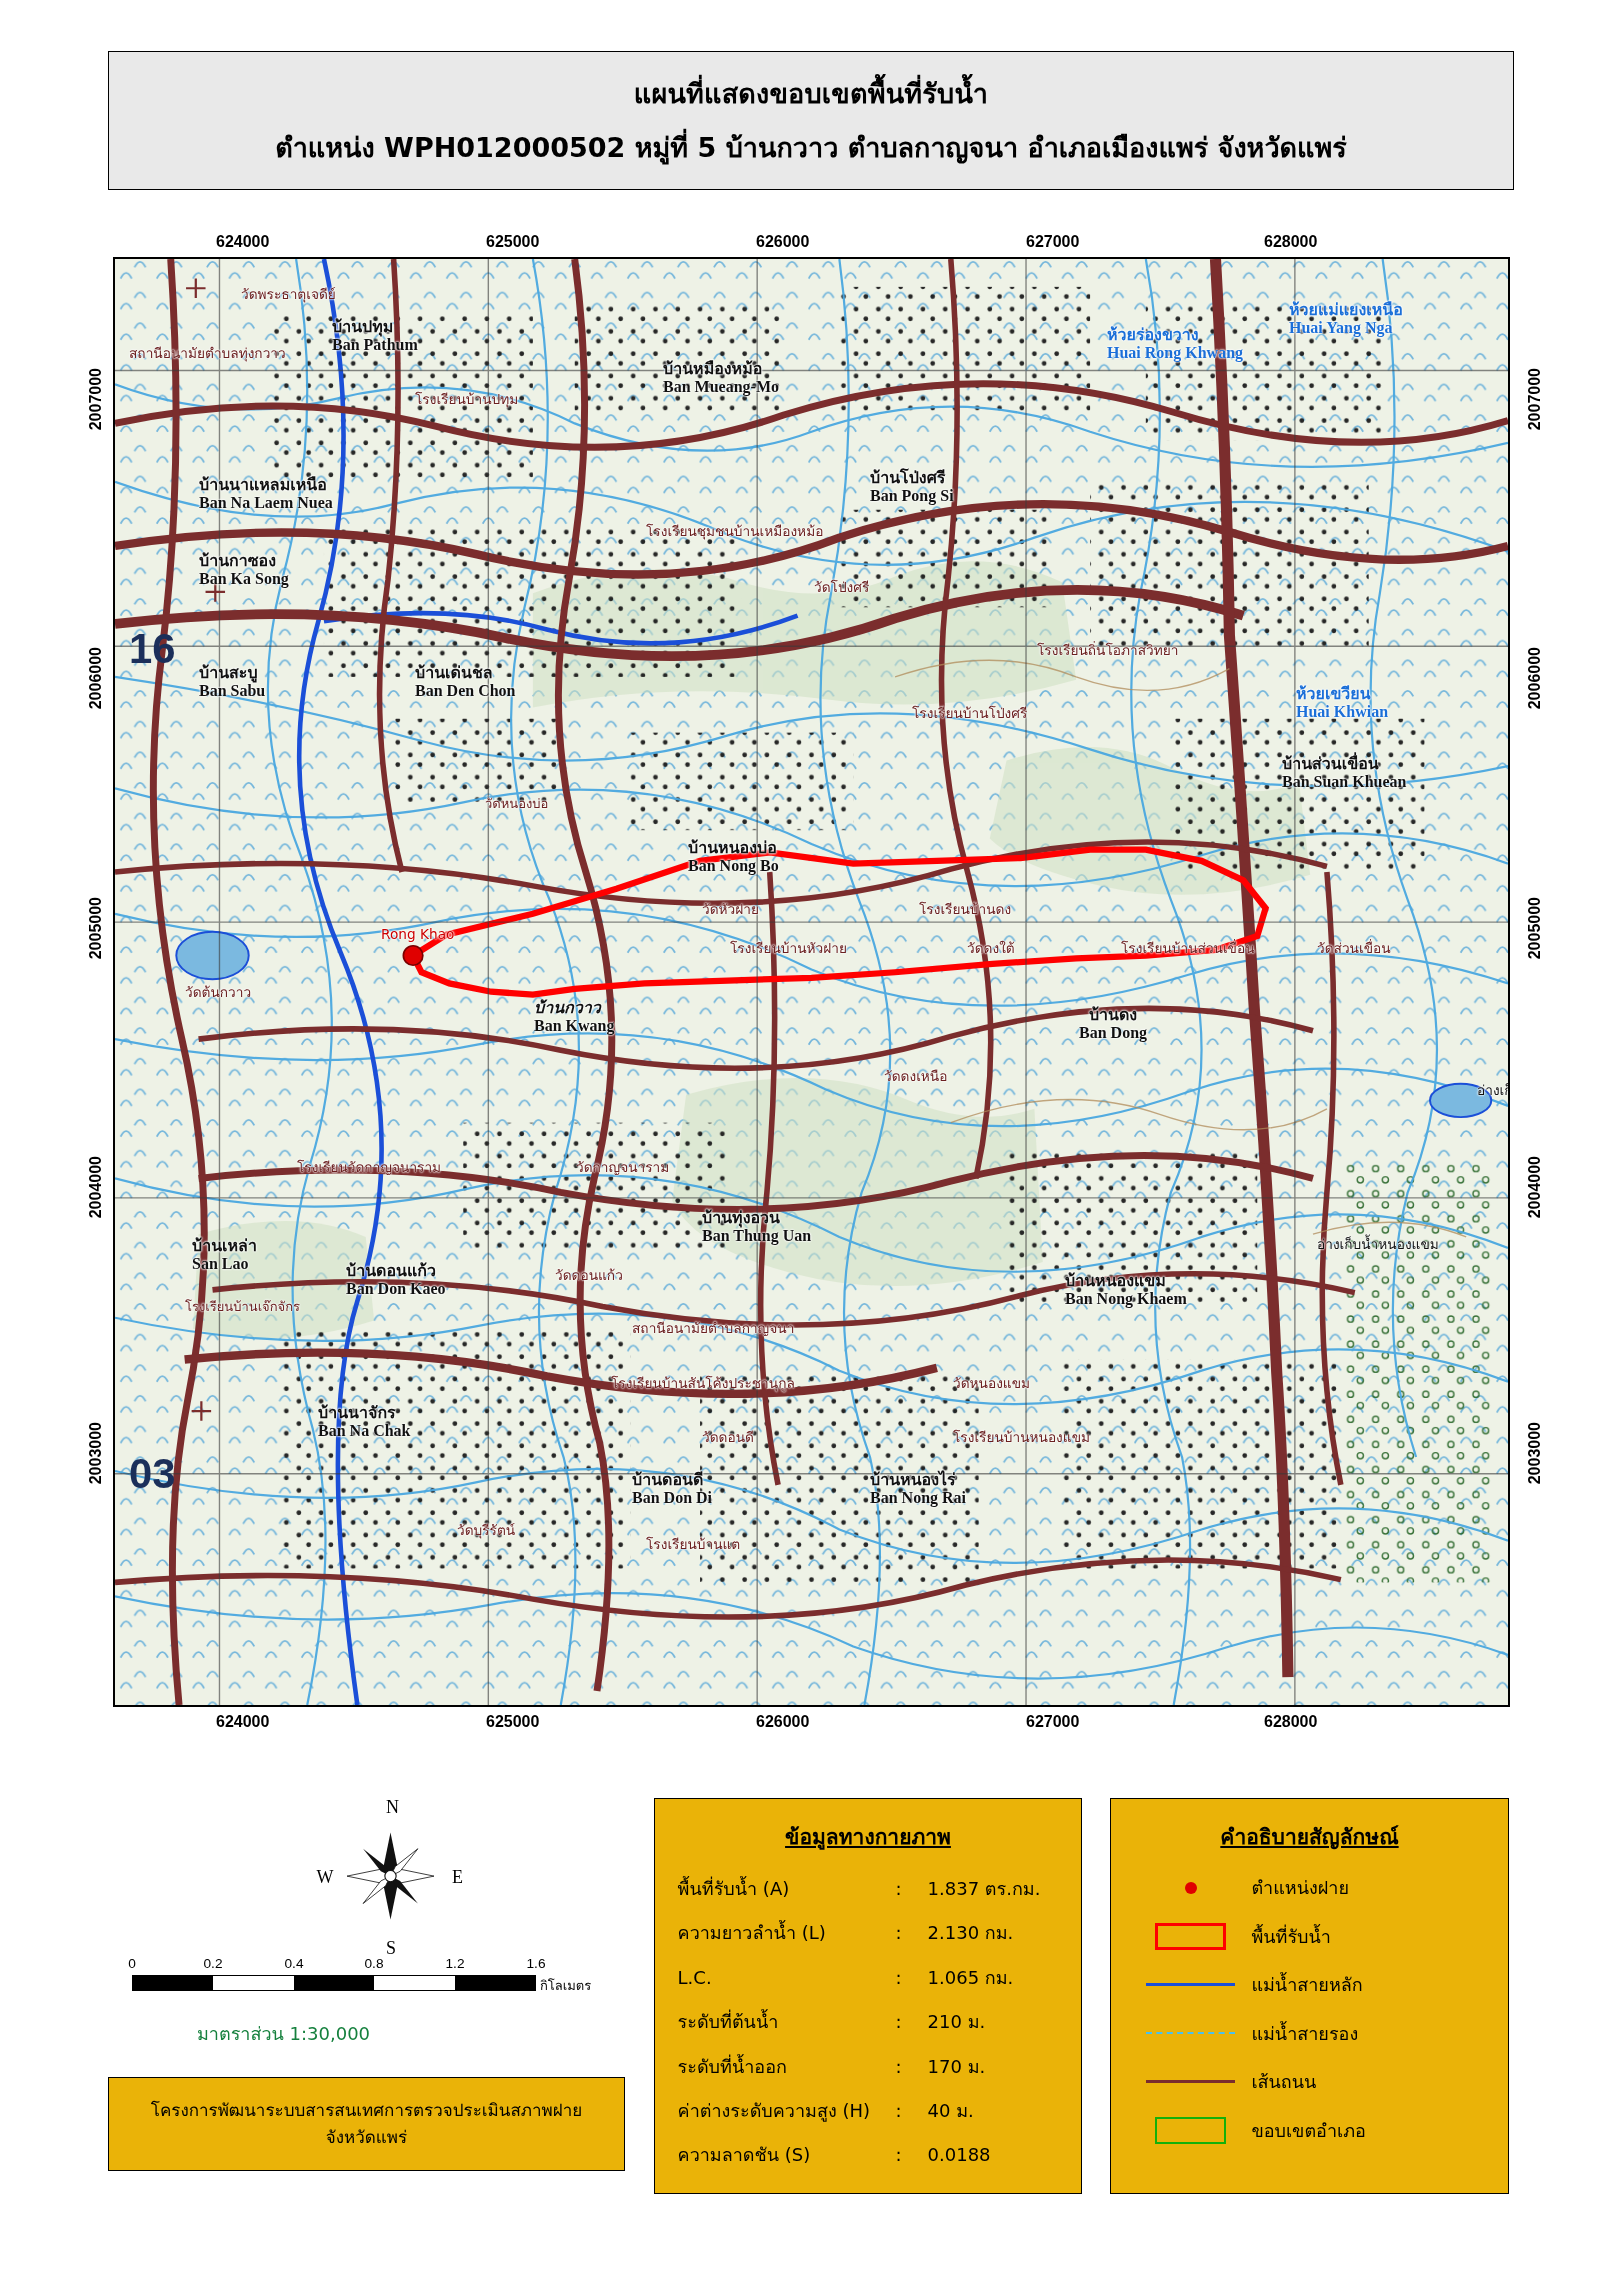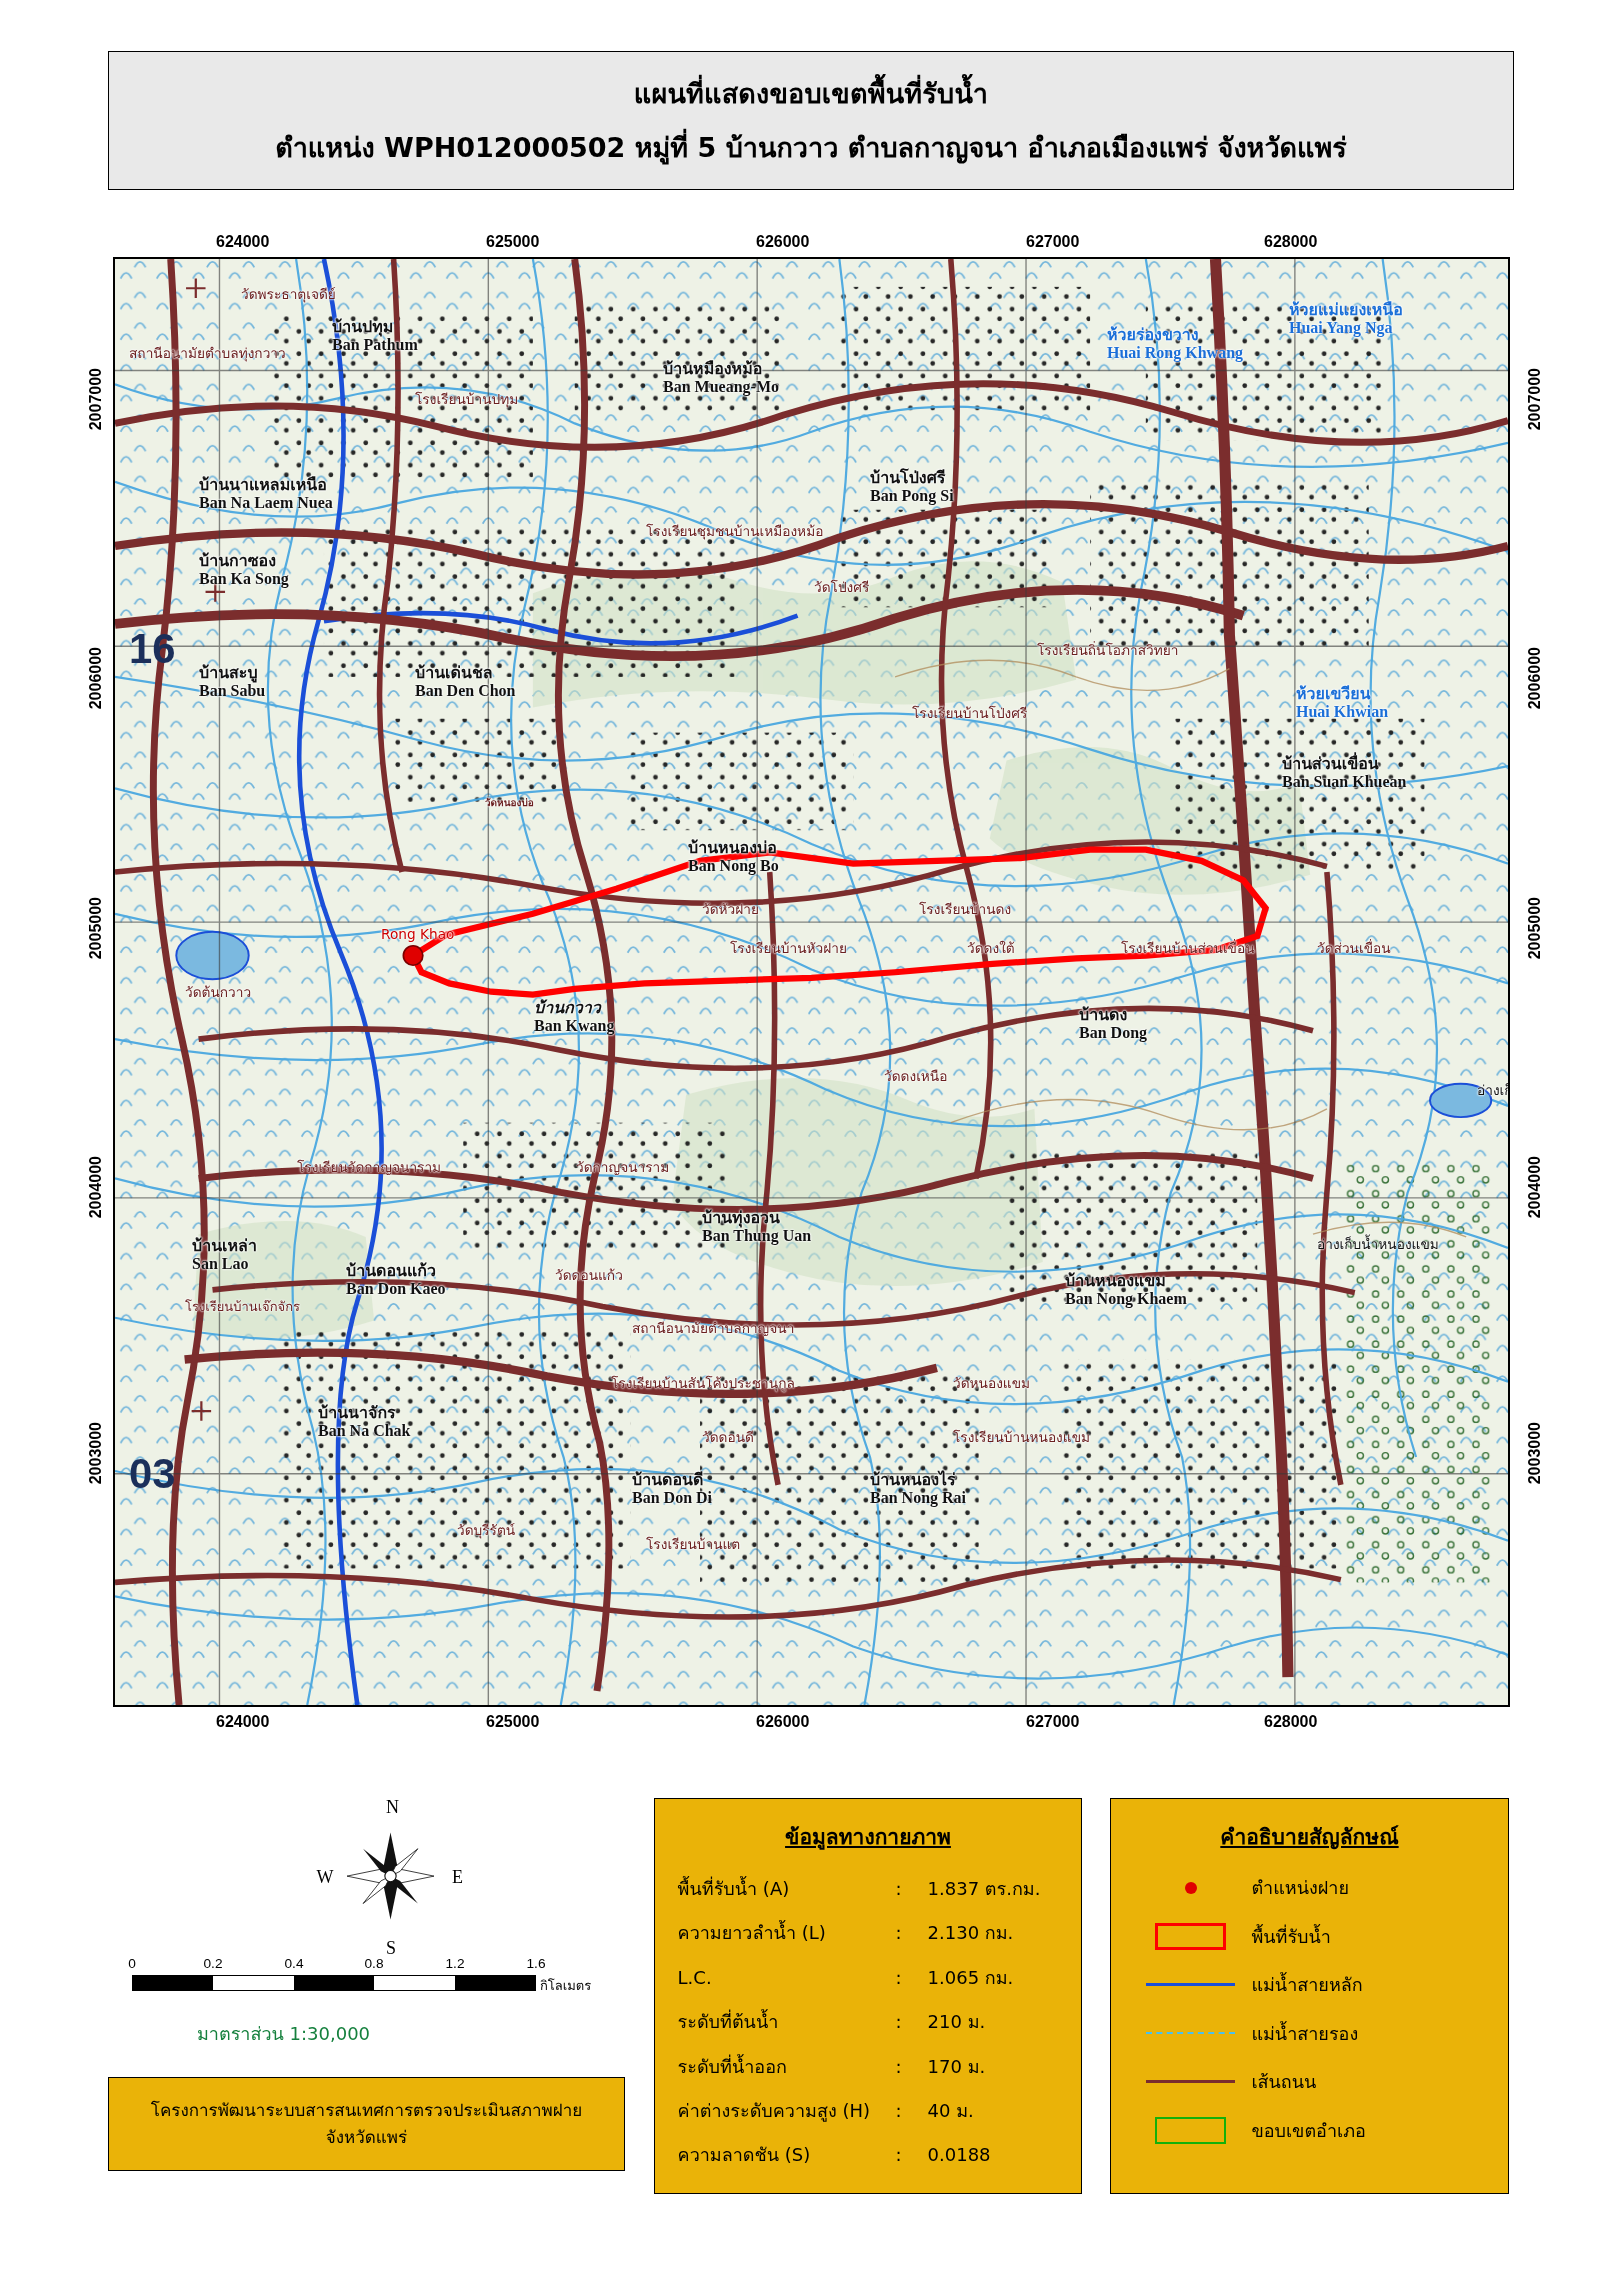--- a/index.html
+++ b/index.html
@@ -486,21 +486,21 @@
           <div style="font-size: 16px; font-weight: bold; font-family: &quot;Liberation Serif&quot;, serif;">Huai Khwian</div>
         </div>
         <div style="position: absolute; left: 797px; top: 447px; white-space: nowrap; line-height: 1.12; color: rgb(107, 32, 32); text-shadow: rgb(255, 255, 255) 0px 0px 2.4px, rgb(255, 255, 255) 0px 0px 2.4px, rgb(255, 255, 255) 0px 0px 1.6px; font-family: &quot;DejaVu Sans&quot;, sans-serif;">
           <div style="font-size: 13.7px; font-weight: normal;">โรงเรียนบ้านโป่งศรี</div>
         </div>
         <div style="position: absolute; left: 1167px; top: 496px; white-space: nowrap; line-height: 1.12; color: rgb(17, 17, 17); text-shadow: rgb(255, 255, 255) 0px 0px 2.4px, rgb(255, 255, 255) 0px 0px 2.4px, rgb(255, 255, 255) 0px 0px 1.6px; font-family: &quot;DejaVu Sans&quot;, sans-serif;">
           <div style="font-size: 16px; font-weight: bold;">บ้านส่วนเขื่อน</div>
           <div style="font-size: 16px; font-weight: bold; font-family: &quot;Liberation Serif&quot;, serif;">Ban Suan Khuean</div>
         </div>
         <div style="position: absolute; left: 370px; top: 538px; white-space: nowrap; line-height: 1.12; color: rgb(107, 32, 32); text-shadow: rgb(255, 255, 255) 0px 0px 2.4px, rgb(255, 255, 255) 0px 0px 2.4px, rgb(255, 255, 255) 0px 0px 1.6px; font-family: &quot;DejaVu Sans&quot;, sans-serif;">
-          <div style="font-size: 10px; font-weight: bold;">วัดหนองบ่อ</div>
+          <div style="font-size: 13px; font-weight: normal;">วัดหนองบ่อ</div>
         </div>
         <div style="position: absolute; left: 573px; top: 580px; white-space: nowrap; line-height: 1.12; color: rgb(17, 17, 17); text-shadow: rgb(255, 255, 255) 0px 0px 2.4px, rgb(255, 255, 255) 0px 0px 2.4px, rgb(255, 255, 255) 0px 0px 1.6px; font-family: &quot;DejaVu Sans&quot;, sans-serif;">
           <div style="font-size: 16px; font-weight: bold;">บ้านหนองบ่อ</div>
           <div style="font-size: 16px; font-weight: bold; font-family: &quot;Liberation Serif&quot;, serif;">Ban Nong Bo</div>
         </div>
         <div style="position: absolute; left: 587px; top: 643px; white-space: nowrap; line-height: 1.12; color: rgb(107, 32, 32); text-shadow: rgb(255, 255, 255) 0px 0px 2.4px, rgb(255, 255, 255) 0px 0px 2.4px, rgb(255, 255, 255) 0px 0px 1.6px; font-family: &quot;DejaVu Sans&quot;, sans-serif;">
           <div style="font-size: 13.7px; font-weight: normal;">วัดหัวฝาย</div>
         </div>
         <div style="position: absolute; left: 804px; top: 643px; white-space: nowrap; line-height: 1.12; color: rgb(107, 32, 32); text-shadow: rgb(255, 255, 255) 0px 0px 2.4px, rgb(255, 255, 255) 0px 0px 2.4px, rgb(255, 255, 255) 0px 0px 1.6px; font-family: &quot;DejaVu Sans&quot;, sans-serif;">
           <div style="font-size: 13.7px; font-weight: normal;">โรงเรียนบ้านดง</div>
@@ -521,21 +521,21 @@
           <div style="font-size: 13.7px; font-weight: normal;">Rong Khao</div>
         </div>
         <div style="position: absolute; left: 70px; top: 726px; white-space: nowrap; line-height: 1.12; color: rgb(107, 32, 32); text-shadow: rgb(255, 255, 255) 0px 0px 2.4px, rgb(255, 255, 255) 0px 0px 2.4px, rgb(255, 255, 255) 0px 0px 1.6px; font-family: &quot;DejaVu Sans&quot;, sans-serif;">
           <div style="font-size: 13.7px; font-weight: normal;">วัดต้นกวาว</div>
         </div>
         <div style="position: absolute; left: 419px; top: 740px; white-space: nowrap; line-height: 1.12; color: rgb(17, 17, 17); text-shadow: rgb(255, 255, 255) 0px 0px 2.4px, rgb(255, 255, 255) 0px 0px 2.4px, rgb(255, 255, 255) 0px 0px 1.6px; font-family: &quot;DejaVu Sans&quot;, sans-serif;">
           <div style="font-size: 16px; font-weight: bold; font-style: italic;">บ้านกวาว</div>
           <div style="font-size: 16px; font-weight: bold; font-family: &quot;Liberation Serif&quot;, serif;">Ban Kwang</div>
         </div>
         <div style="position: absolute; left: 964px; top: 747px; white-space: nowrap; line-height: 1.12; color: rgb(17, 17, 17); text-shadow: rgb(255, 255, 255) 0px 0px 2.4px, rgb(255, 255, 255) 0px 0px 2.4px, rgb(255, 255, 255) 0px 0px 1.6px; font-family: &quot;DejaVu Sans&quot;, sans-serif;">
-          <div style="font-size: 16px; font-weight: bold;">บ้านดง</div>
+          <div style="font-size: 16px; font-weight: bold; text-align: center;">บ้านดง</div>
           <div style="font-size: 16px; font-weight: bold; font-family: &quot;Liberation Serif&quot;, serif;">Ban Dong</div>
         </div>
         <div style="position: absolute; left: 769px; top: 810px; white-space: nowrap; line-height: 1.12; color: rgb(107, 32, 32); text-shadow: rgb(255, 255, 255) 0px 0px 2.4px, rgb(255, 255, 255) 0px 0px 2.4px, rgb(255, 255, 255) 0px 0px 1.6px; font-family: &quot;DejaVu Sans&quot;, sans-serif;">
           <div style="font-size: 13.7px; font-weight: normal;">วัดดงเหนือ</div>
         </div>
         <div style="position: absolute; left: 1362px; top: 824px; white-space: nowrap; line-height: 1.12; color: rgb(17, 17, 17); text-shadow: rgb(255, 255, 255) 0px 0px 2.4px, rgb(255, 255, 255) 0px 0px 2.4px, rgb(255, 255, 255) 0px 0px 1.6px; font-family: &quot;DejaVu Sans&quot;, sans-serif;">
           <div style="font-size: 13.7px; font-weight: normal;">อ่างเก็บน้ำ</div>
         </div>
         <div style="position: absolute; left: 182px; top: 901px; white-space: nowrap; line-height: 1.12; color: rgb(107, 32, 32); text-shadow: rgb(255, 255, 255) 0px 0px 2.4px, rgb(255, 255, 255) 0px 0px 2.4px, rgb(255, 255, 255) 0px 0px 1.6px; font-family: &quot;DejaVu Sans&quot;, sans-serif;">
           <div style="font-size: 13.7px; font-weight: normal;">โรงเรียนวัดกาญจนาราม</div>

